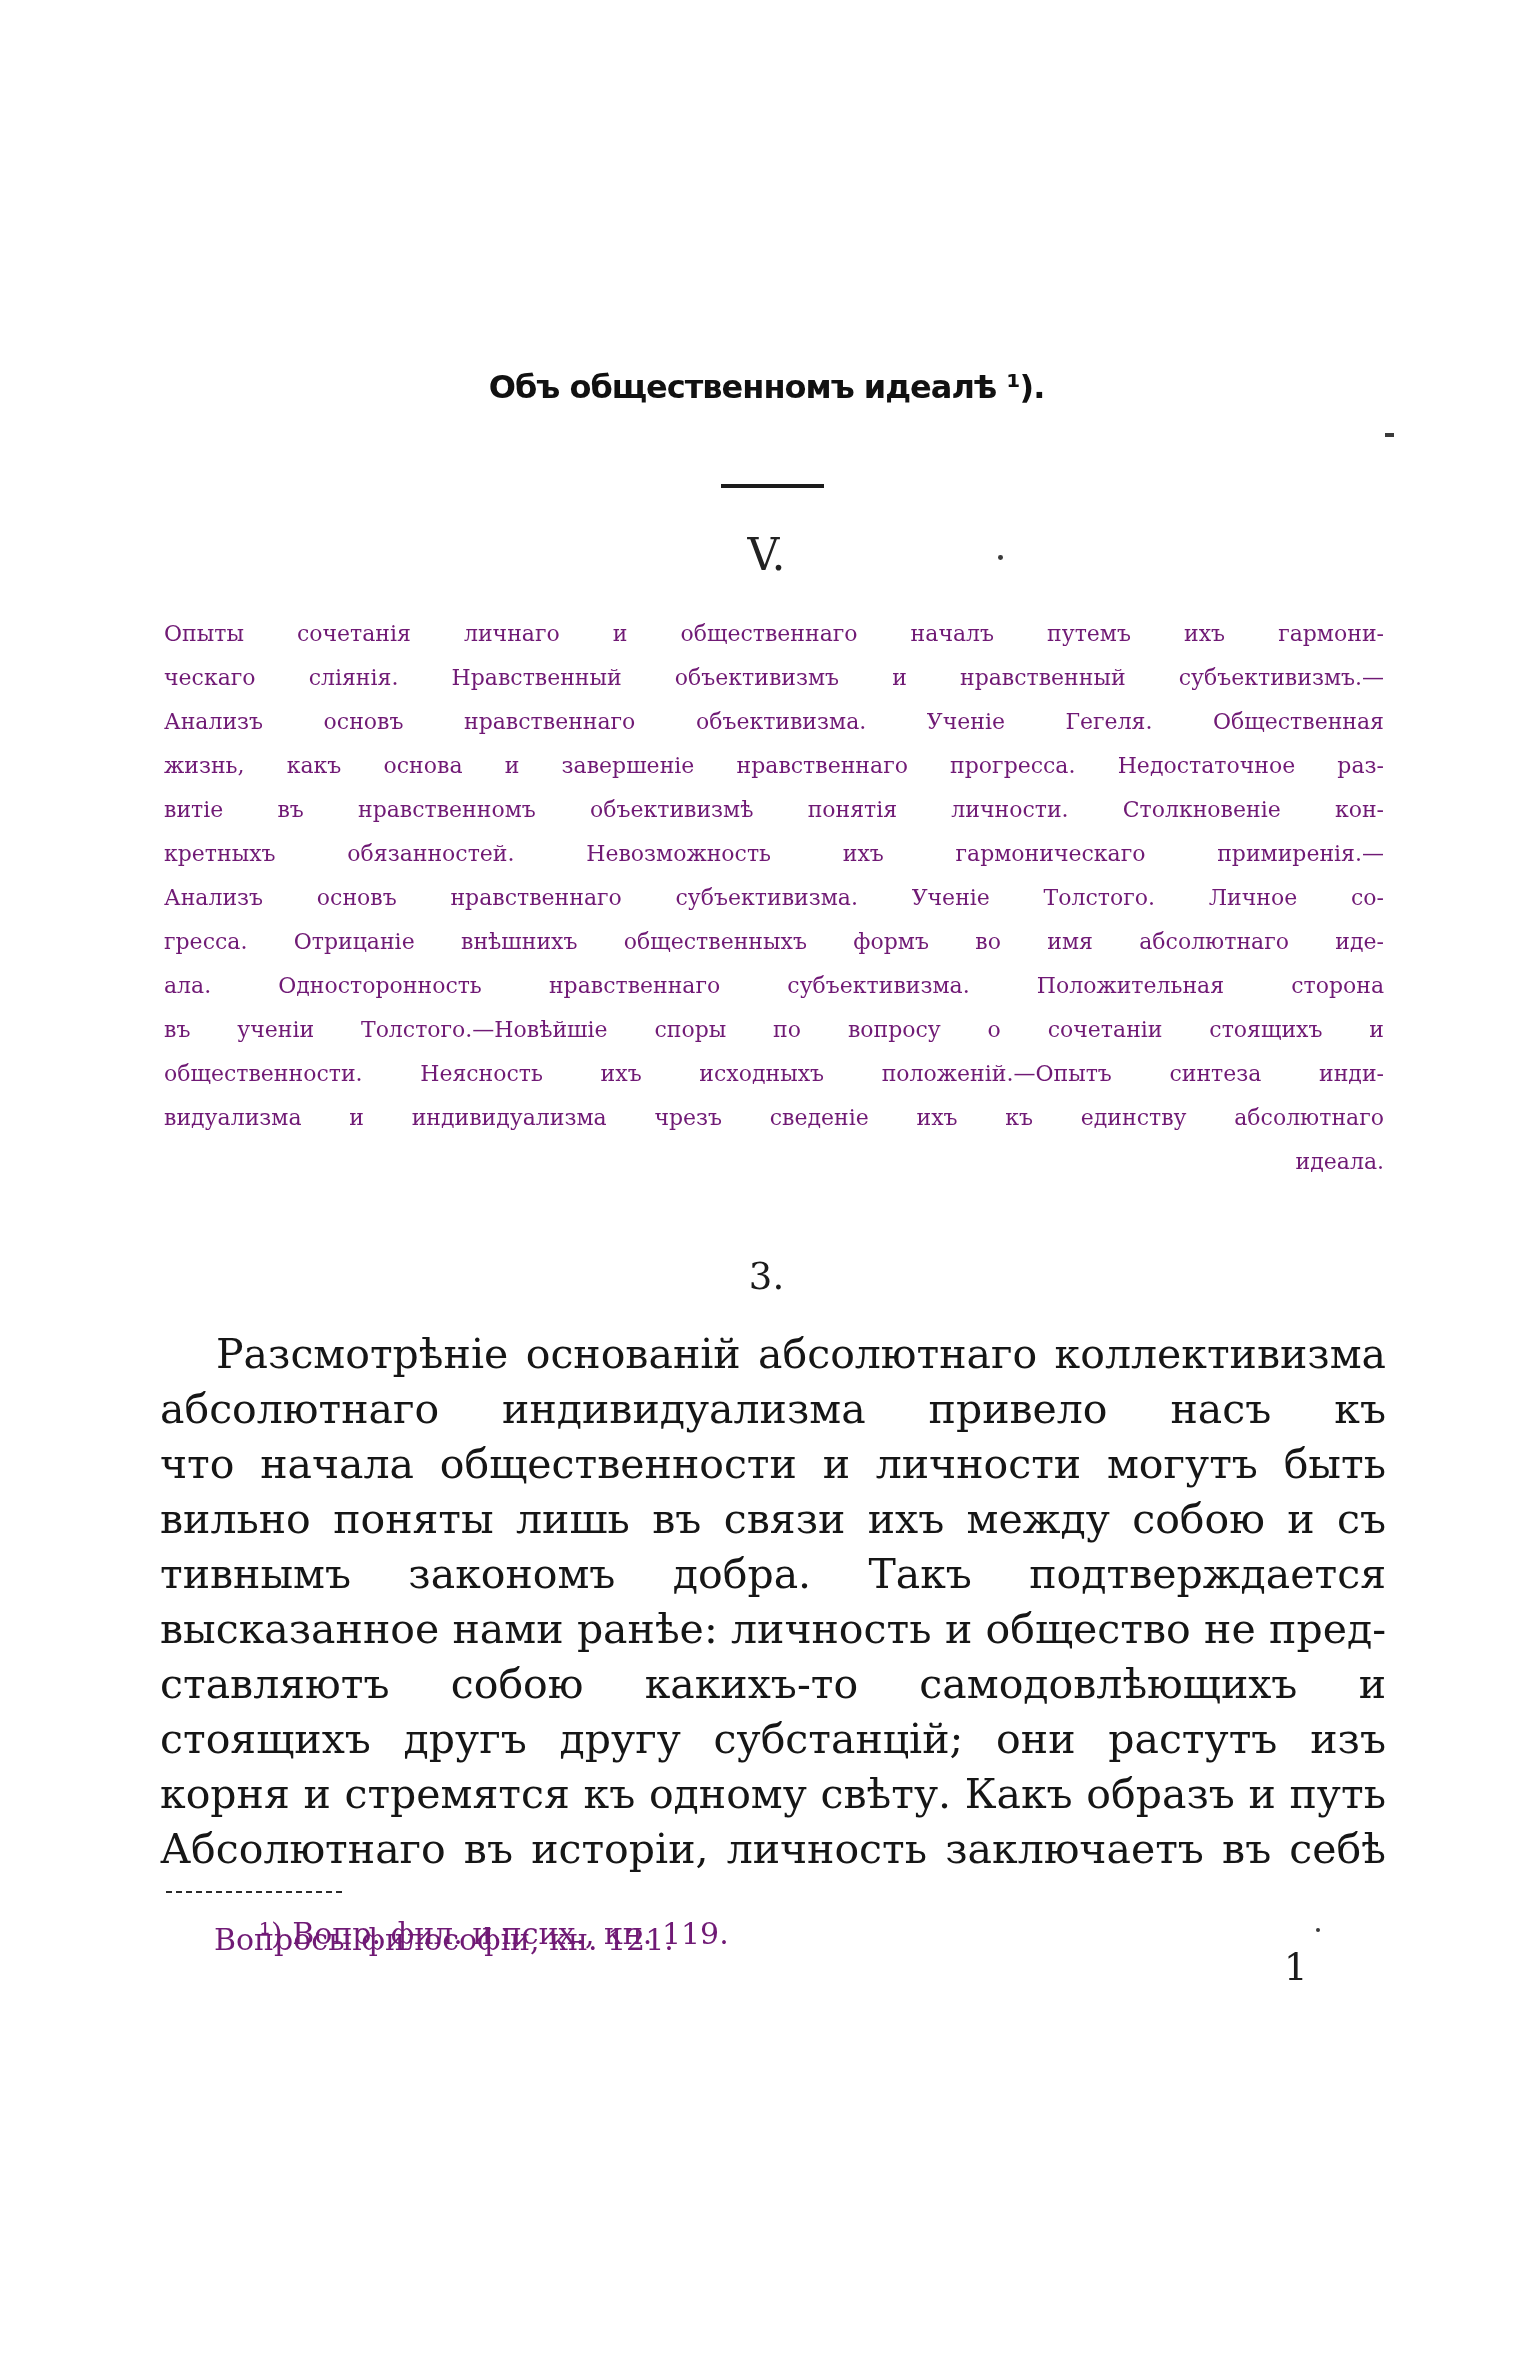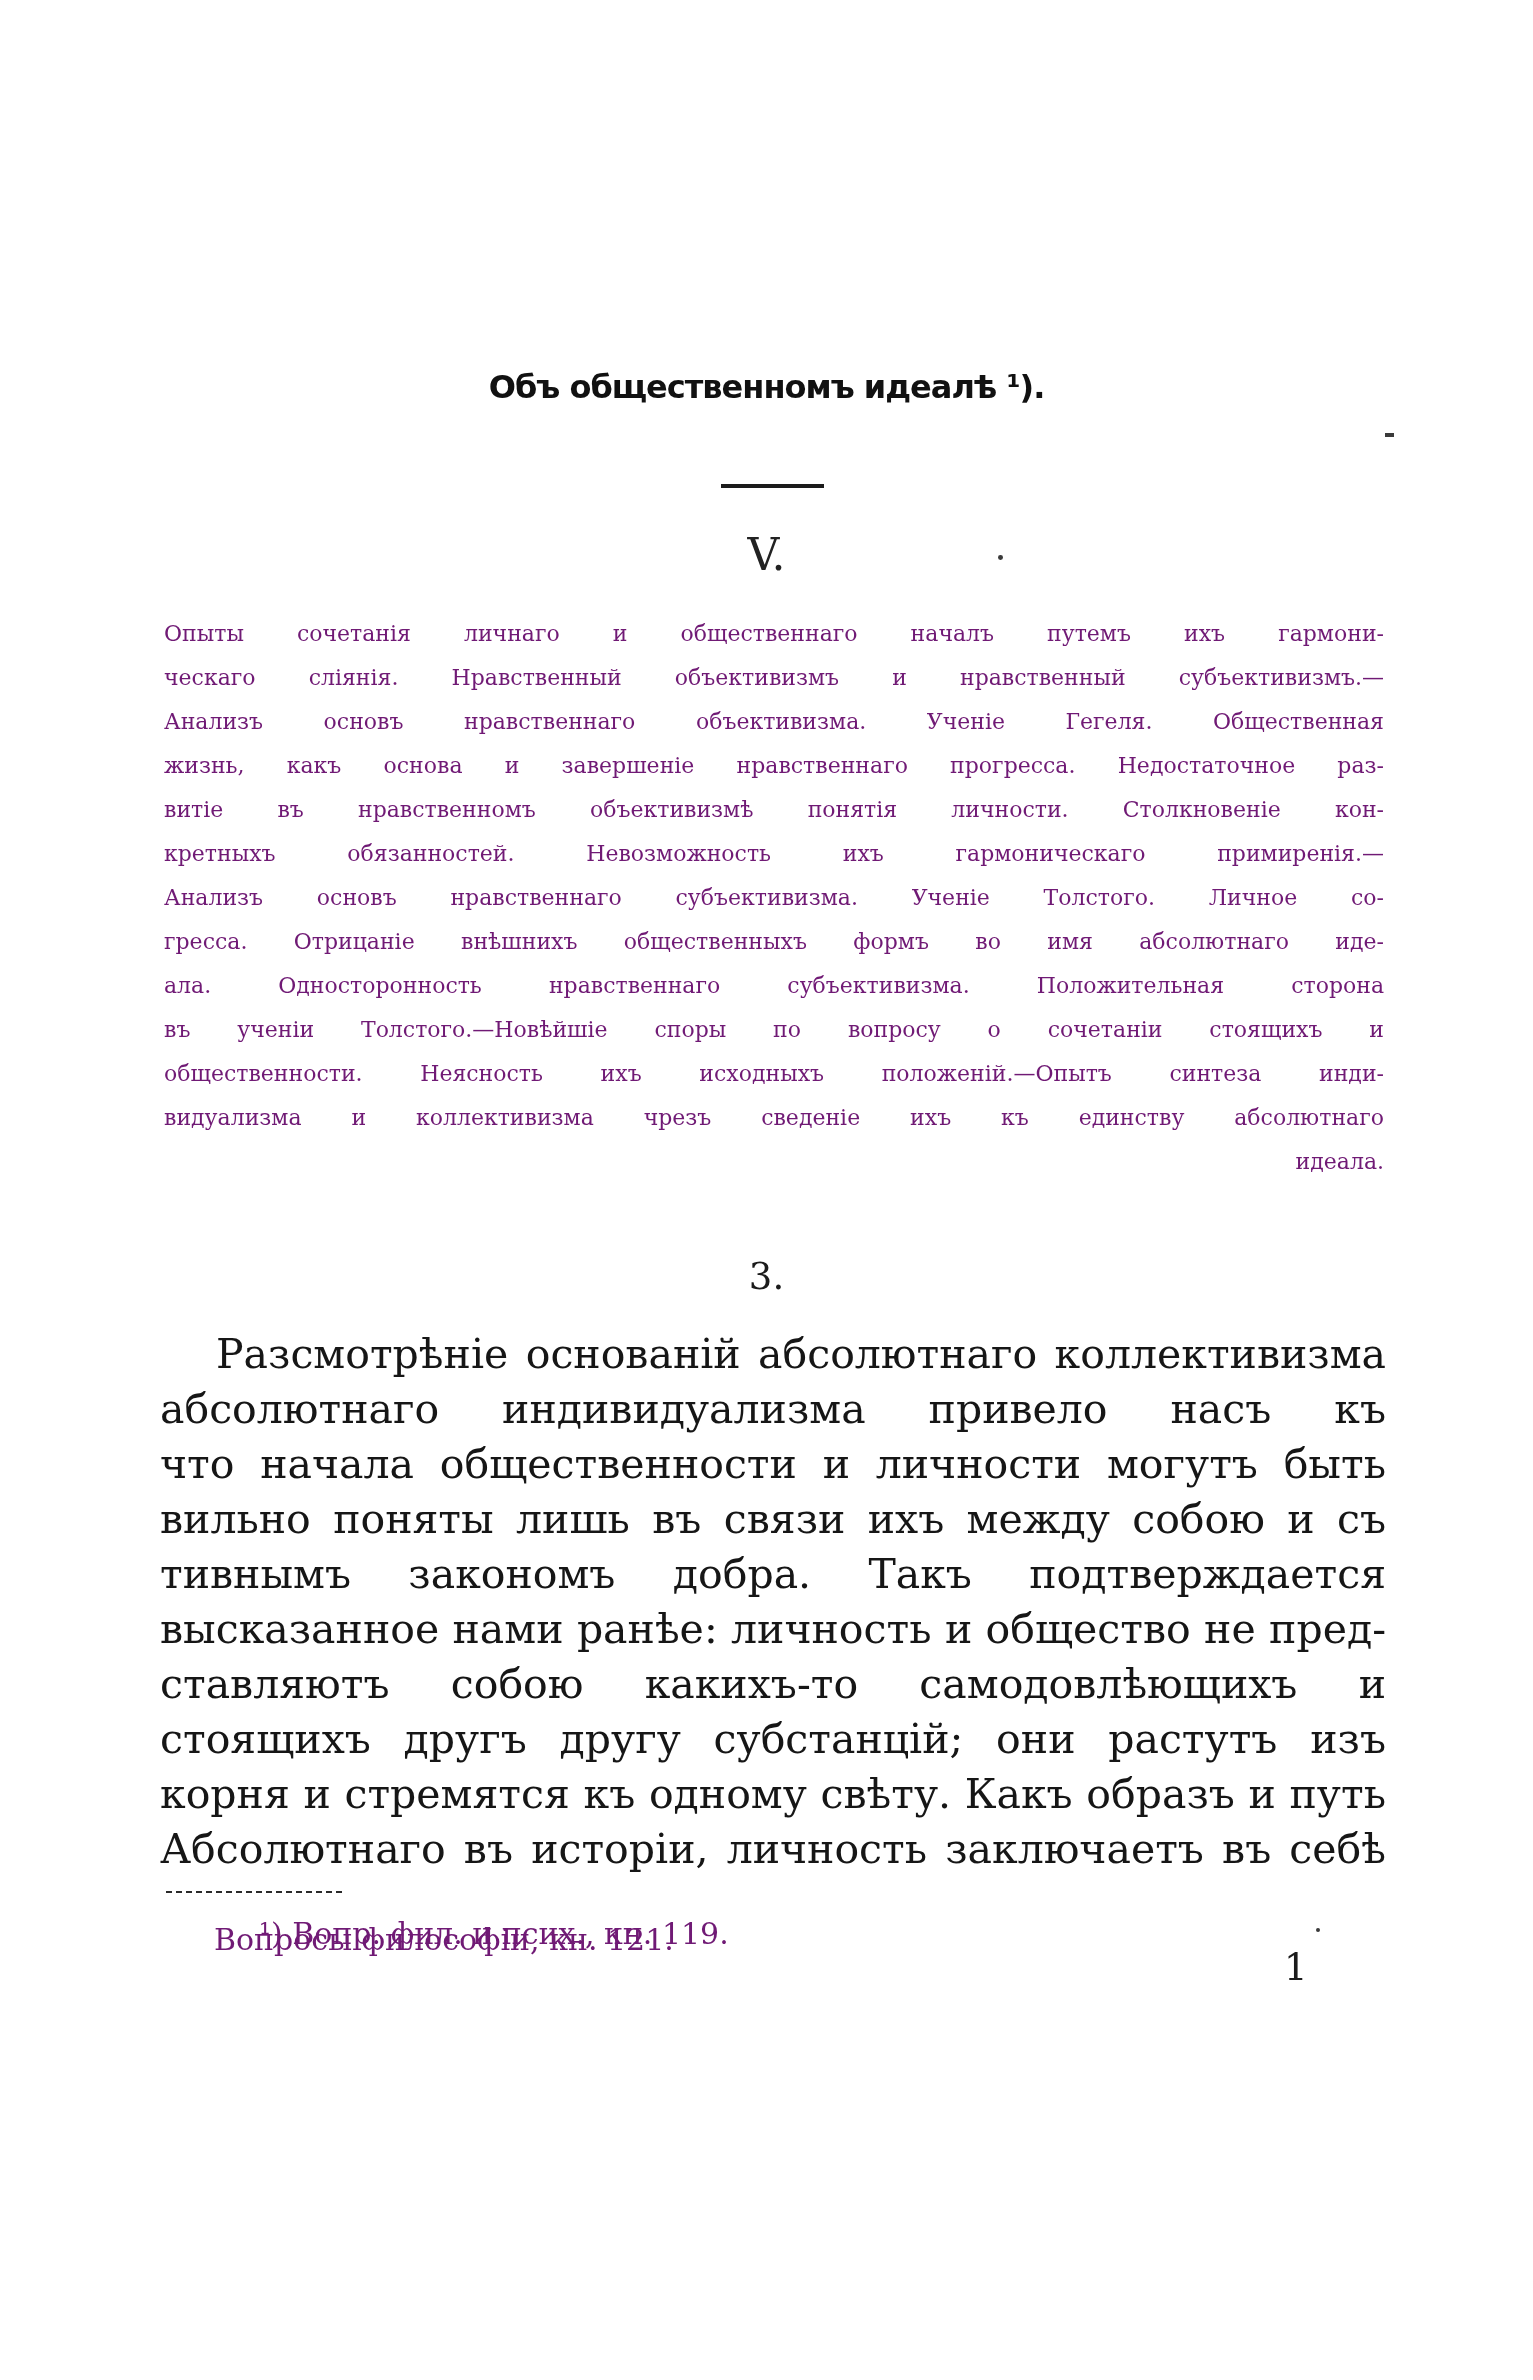--- a/index.html
+++ b/index.html
@@ -140,21 +140,21 @@
     <div class="jline">ческаго сліянія. Нравственный объективизмъ и нравственный субъективизмъ.—</div>
     <div class="jline">Анализъ основъ нравственнаго объективизма. Ученіе Гегеля. Общественная</div>
     <div class="jline">жизнь, какъ основа и завершеніе нравственнаго прогресса. Недостаточное раз-</div>
     <div class="jline">витіе въ нравственномъ объективизмѣ понятія личности. Столкновеніе кон-</div>
     <div class="jline">кретныхъ обязанностей. Невозможность ихъ гармоническаго примиренія.—</div>
     <div class="jline">Анализъ основъ нравственнаго субъективизма. Ученіе Толстого. Личное со-</div>
     <div class="jline">гресса. Отрицаніе внѣшнихъ общественныхъ формъ во имя абсолютнаго иде-</div>
     <div class="jline">ала. Односторонность нравственнаго субъективизма. Положительная сторона</div>
     <div class="jline">въ ученіи Толстого.—Новѣйшіе споры по вопросу о сочетаніи стоящихъ и</div>
     <div class="jline">общественности. Неясность ихъ исходныхъ положеній.—Опытъ синтеза инди-</div>
-    <div class="jline">видуализма и коллективизма чрезъ сведеніе ихъ къ единству абсолютнаго</div>
+    <div class="jline">видуализма и индивидуализма чрезъ сведеніе ихъ къ единству абсолютнаго</div>
     <div class="cline">идеала.</div>
   </div>
 
   <div class="part-num">3.</div>
 
   <div class="bodytext">
     <div class="jline indent">Разсмотрѣніе основаній абсолютнаго коллективизма и</div>
     <div class="jline">абсолютнаго индивидуализма привело насъ къ заключенію,</div>
     <div class="jline">что начала общественности и личности могутъ быть пра-</div>
     <div class="jline">вильно поняты лишь въ связи ихъ между собою и съ объек-</div>

